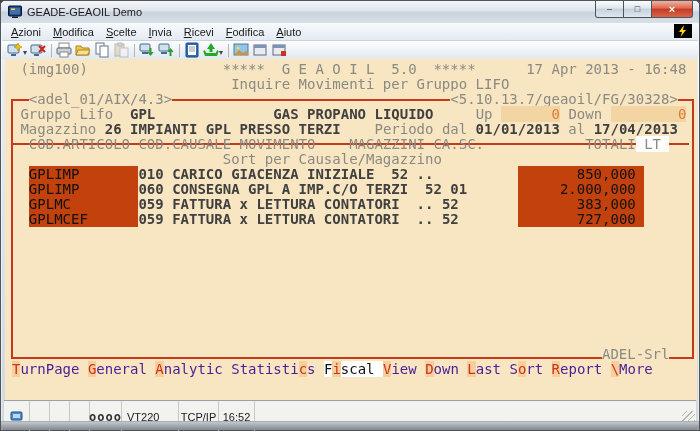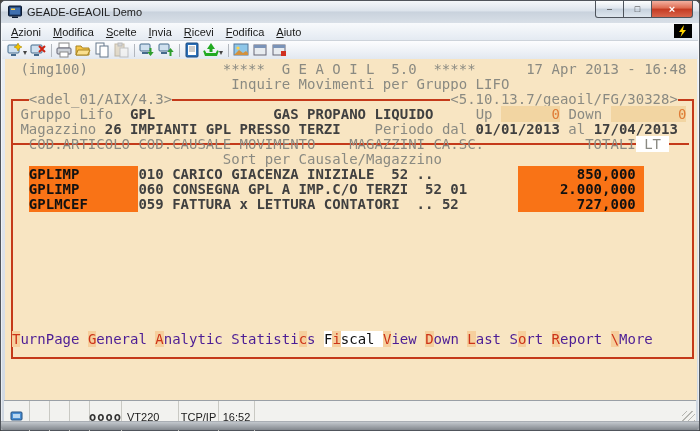--- a/index.html
+++ b/index.html
@@ -38,21 +38,21 @@
   .terminal{position:absolute;left:4px;top:58px;width:692px;height:341px;background:#f8e5c2;overflow:hidden}
   .t-underlay{position:absolute;inset:0}
   .screen-box{position:absolute;left:6px;top:40px;width:679px;height:256px;border:2px solid #c43a1a}
   .sort-divider{position:absolute;left:7px;top:84px;width:677px;border-top:2px solid #c43a1a}
   .t-rows{position:absolute;inset:0;padding:3px 8px 0 7px}
   .trow{height:15px;white-space:pre;font:14px/15px "DejaVu Sans Mono",monospace;position:relative;z-index:1}
   .s-g{color:#8a8a82}
   .s-b{color:#404040;font-weight:bold}
   .s-sp{color:transparent}
   .s-of{background:#f2d5a2;color:#df7b35}
-  .s-wf{background:#f97316;color:#111;font-weight:bold}
+  .s-wf{background:#c2410c;color:#111;font-weight:normal}
   .s-lt{background:#ffffff;color:#8a8a82}
   .s-lbl{color:#8a8a82;background:#f8e5c2}
   .s-m{color:#4c1d95}
   .s-hk{color:#cc3318;background:#f6cf9d}
   .s-msel{color:#111;background:#fff}
   .s-hksel{color:#cc3318;background:#f6cf9d}
   
   .statusbar{position:absolute;left:3px;right:3px;top:399px;height:24px;background:#f2f2ef;
              border-top:1px solid #9aa0a6;display:flex;align-items:stretch;font-size:11px;color:#1b1b1b}
   .scell{border-right:1px solid #c9c9c3;display:flex;align-items:center;padding:16px 5px;box-sizing:border-box}
@@ -205,29 +205,31 @@
       <div class="t-rows">
           <div class="trow"><span class="s-g"> (img100)</span><span class="s-sp">                </span><span class="s-g">*****  G E A O I L  5.0  *****</span><span class="s-sp">      </span><span class="s-g">17 Apr 2013 - 16:48</span></div>
           <div class="trow"><span class="s-sp">                          </span><span class="s-g">Inquire Movimenti per Gruppo LIFO</span></div>
           <div class="trow"><span class="s-sp">  </span><span class="s-lbl">&lt;adel_01/AIX/4.3&gt;</span><span class="s-sp">                                 </span><span class="s-lbl">&lt;5.10.13.7/geaoil/FG/30328&gt;</span></div>
           <div class="trow"><span class="s-g"> Gruppo Lifo  </span><span class="s-b">GPL</span><span class="s-sp">              </span><span class="s-b">GAS PROPANO LIQUIDO</span><span class="s-sp">     </span><span class="s-g">Up</span><span class="s-sp"> </span><span class="s-of">      0</span><span class="s-sp"> </span><span class="s-g">Down</span><span class="s-sp"> </span><span class="s-of">        0</span></div>
           <div class="trow"><span class="s-g"> Magazzino </span><span class="s-b">26 IMPIANTI GPL PRESSO TERZI</span><span class="s-sp">    </span><span class="s-g">Periodo dal </span><span class="s-b">01/01/2013</span><span class="s-g"> al </span><span class="s-b">17/04/2013</span></div>
           <div class="trow"><span class="s-g">  COD.ARTICOLO COD.CAUSALE MOVIMENTO    MAGAZZINI CA.SC.</span><span class="s-sp">            </span><span class="s-g">TOTALI</span><span class="s-lt"> LT </span></div>
           <div class="trow"><span class="s-sp">                         </span><span class="s-lbl">Sort per Causale/Magazzino</span></div>
           <div class="trow"><span class="s-sp">  </span><span class="s-wf">GPLIMP       </span><span class="s-b">010 CARICO GIACENZA INIZIALE</span><span class="s-sp">  </span><span class="s-b">52 ..</span><span class="s-sp">          </span><span class="s-wf">       850,000 </span></div>
           <div class="trow"><span class="s-sp">  </span><span class="s-wf">GPLIMP       </span><span class="s-b">060 CONSEGNA GPL A IMP.C/O TERZI</span><span class="s-sp">  </span><span class="s-b">52 01</span><span class="s-sp">      </span><span class="s-wf">     2.000,000 </span></div>
+          <div class="trow"><span class="s-sp">  </span><span class="s-wf">GPLMC        </span><span class="s-b">059 FATTURA x LETTURA CONTATORI</span><span class="s-sp">  </span><span class="s-b">.. 52</span><span class="s-sp">       </span><span class="s-wf">       383,000 </span></div>
           <div class="trow"><span class="s-sp">  </span><span class="s-wf">GPLMCEF      </span><span class="s-b">059 FATTURA x LETTURA CONTATORI</span><span class="s-sp">  </span><span class="s-b">.. 52</span><span class="s-sp">       </span><span class="s-wf">       727,000 </span></div>
           <div class="trow"></div>
           <div class="trow"></div>
           <div class="trow"></div>
           <div class="trow"></div>
           <div class="trow"></div>
           <div class="trow"></div>
           <div class="trow"></div>
           <div class="trow"></div>
+          <div class="trow"><span class="s-sp">                                                                      </span><span class="s-lbl">ADEL-Srl</span></div>
           <div class="trow"><span class="s-hk">T</span><span class="s-m">urnPage </span><span class="s-hk">G</span><span class="s-m">eneral </span><span class="s-hk">A</span><span class="s-m">nalytic </span><span class="s-m">Statisti</span><span class="s-hk">c</span><span class="s-m">s </span><span class="s-msel">F</span><span class="s-hksel">i</span><span class="s-msel">scal </span><span class="s-hk">V</span><span class="s-m">iew </span><span class="s-hk">D</span><span class="s-m">own </span><span class="s-hk">L</span><span class="s-m">ast </span><span class="s-m">S</span><span class="s-hk">o</span><span class="s-m">rt </span><span class="s-hk">R</span><span class="s-m">eport </span><span class="s-hk">\</span><span class="s-m">More</span></div>
         </div>
     </div>
 
     <div class="statusbar">
       <div class="scell" style="width:26px;justify-content:center">
         <svg width="14" height="13" viewBox="0 0 14 13">
             <rect x="1" y="1" width="11" height="8" rx="1" fill="#4a8fd4" stroke="#26517e"></rect>
             <rect x="3" y="3" width="7" height="4" fill="#bcd8f0"></rect>
             <rect x="4.5" y="10" width="4" height="2" fill="#26517e"></rect>

